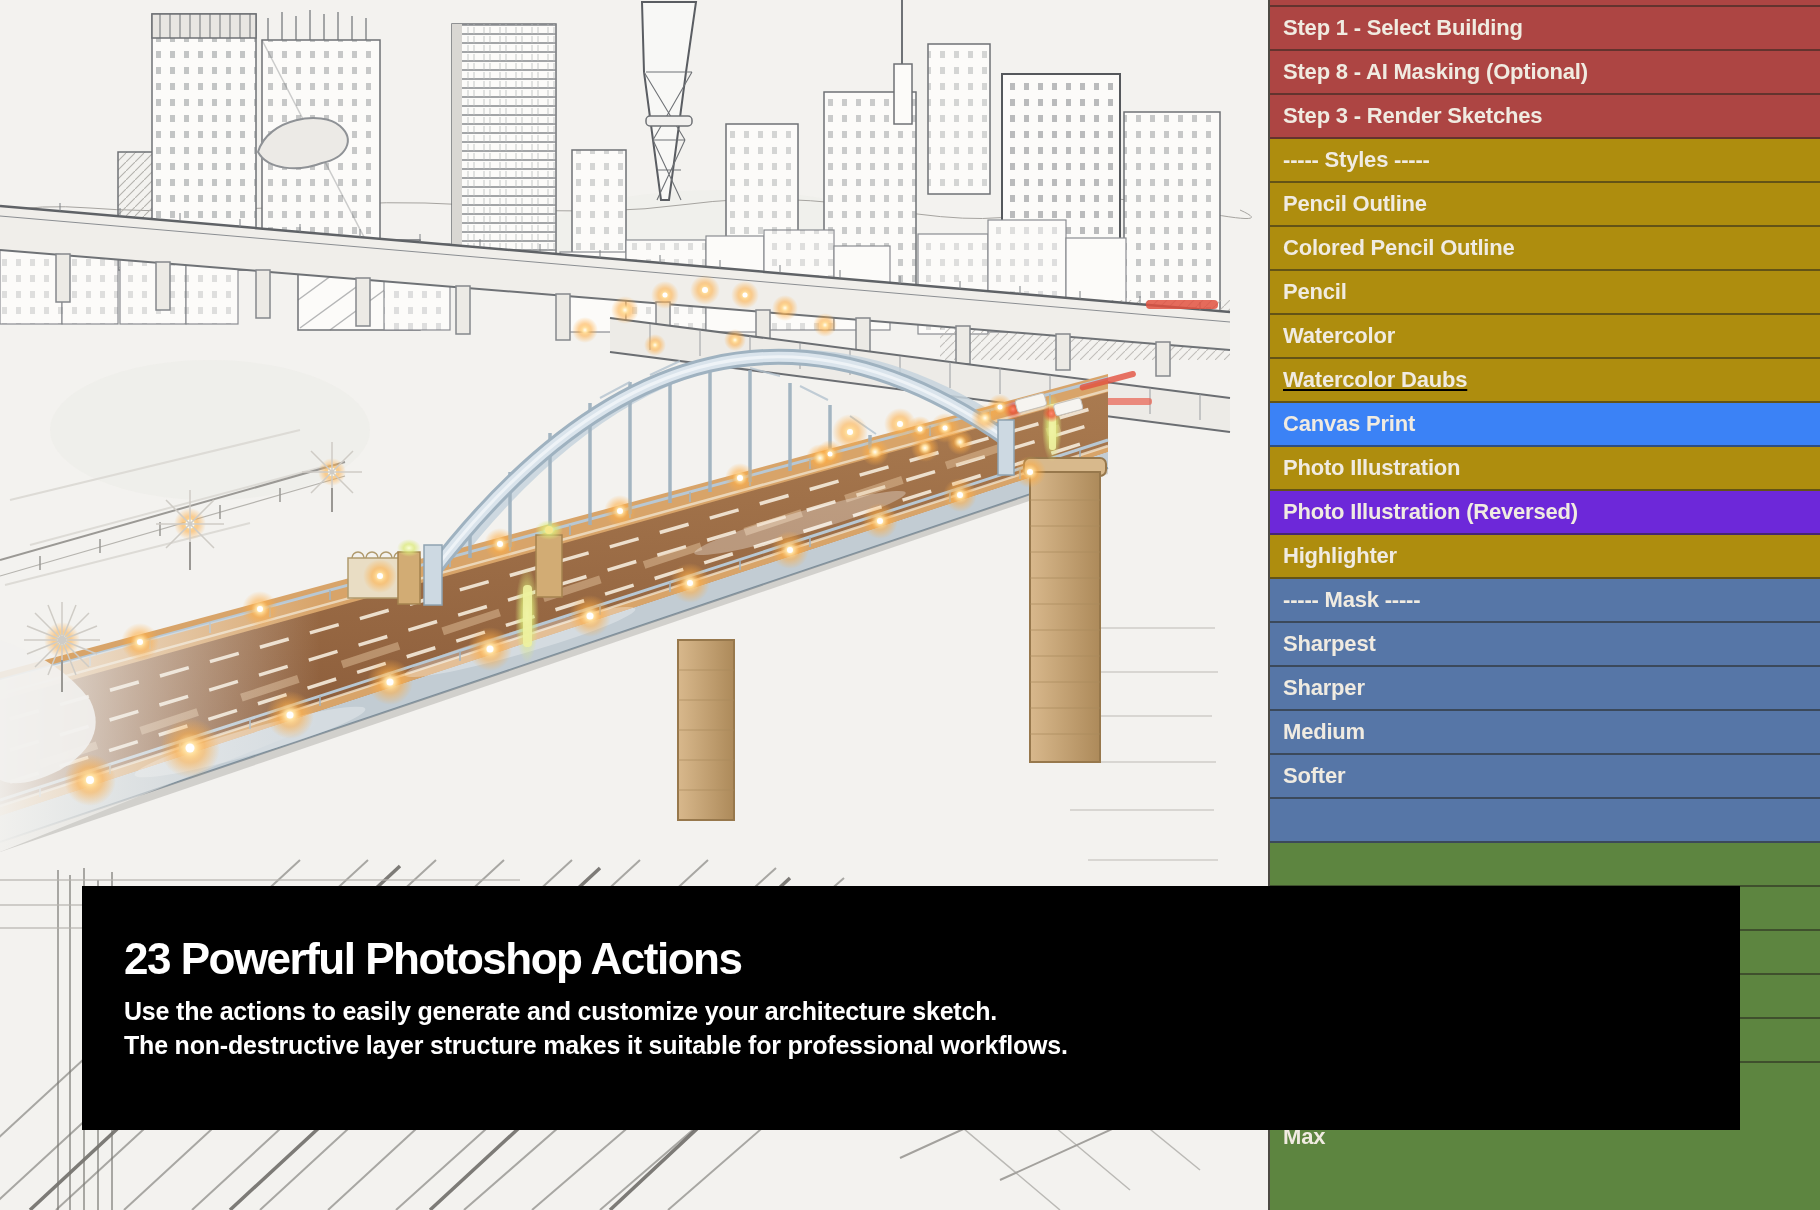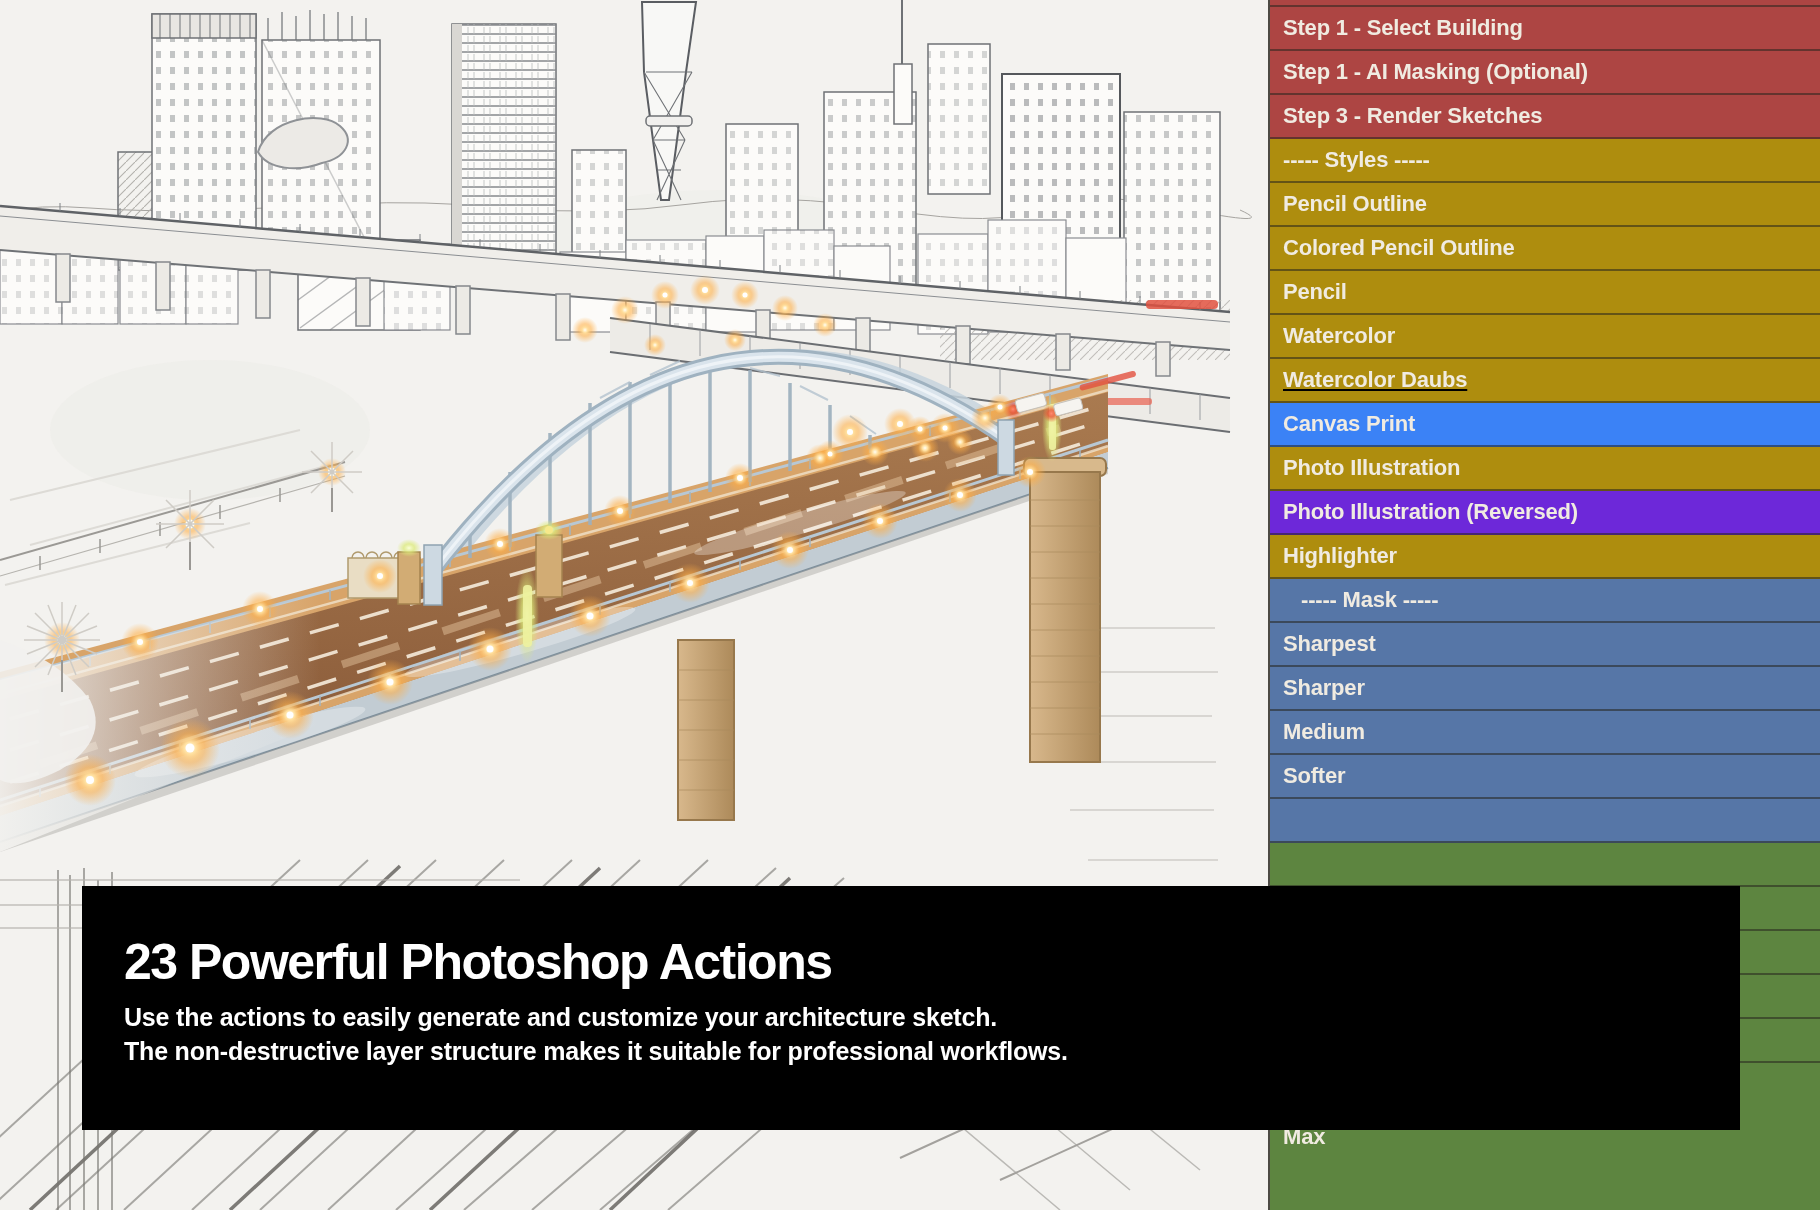--- a/index.html
+++ b/index.html
@@ -13,21 +13,21 @@
          border-left:2px solid #4c4a44;border-right:3px solid #4c4a44;}
   .row{flex:0 0 44px;height:44px;display:flex;align-items:center;padding-left:13px;
        box-sizing:border-box;border-bottom:2px solid rgba(38,36,30,0.55);}
   .row.sliver{flex:0 0 7px;height:7px;padding:0;}
   .row:last-child{flex:1 1 auto;border-bottom:none;}
   .row-label{font-size:22px;font-weight:700;color:#f0ebe1;letter-spacing:-0.2px;white-space:nowrap;}
 
   
   .banner{position:absolute;left:82px;top:886px;width:1658px;height:244px;background:#000;
           z-index:3;box-sizing:border-box;padding:51px 0 0 42px;}
-  .banner-title{margin:0;font-size:50px;font-weight:700;color:#fff;letter-spacing:-1.5px;line-height:1;}
+  .banner-title{margin:0;font-size:44px;font-weight:700;color:#fff;letter-spacing:-1.5px;line-height:1;}
   .banner-sub{margin-top:13px;font-size:25px;font-weight:700;color:#fff;line-height:34px;letter-spacing:-0.2px;}
 </style>
 </head>
 <body>
 
 <div class="stage">
 
   <svg class="art" viewBox="0 0 1820 1210" xmlns="http://www.w3.org/2000/svg">
     <defs>
       <radialGradient id="lamp">
@@ -376,21 +376,21 @@
       <path d="M740 940 L1060 1210 M820 930 L1130 1190 M900 925 L1200 1170" stroke="#a3a19d" stroke-width="1.5" opacity="0.7"></path>
     </g>
   </svg>
 
   <div class="panel">
     <div class="row sliver" style="background-color: rgb(173, 69, 67);"></div>
     <div class="row" style="background-color: rgb(173, 69, 67);">
         <span class="row-label" style="color: rgb(240, 235, 225);">Step 1 - Select Building</span>
       </div>
     <div class="row" style="background-color: rgb(173, 69, 67);">
-        <span class="row-label" style="color: rgb(240, 235, 225);">Step 1 - AI Masking (Optional)</span>
+        <span class="row-label" style="color: rgb(240, 235, 225);">Step 8 - AI Masking (Optional)</span>
       </div>
     <div class="row" style="background-color: rgb(173, 69, 67);">
         <span class="row-label" style="color: rgb(240, 235, 225);">Step 3 - Render Sketches</span>
       </div>
     <div class="row" style="background-color: rgb(174, 141, 14);">
         <span class="row-label" style="color: rgb(240, 235, 225);">----- Styles -----</span>
       </div>
     <div class="row" style="background-color: rgb(174, 141, 14);">
         <span class="row-label" style="color: rgb(240, 235, 225);">Pencil Outline</span>
       </div>
@@ -412,21 +412,21 @@
     <div class="row" style="background-color: rgb(174, 141, 14);">
         <span class="row-label" style="color: rgb(240, 235, 225);">Photo Illustration</span>
       </div>
     <div class="row" style="background-color: #6d28d9;">
         <span class="row-label" style="color: rgb(240, 235, 225);">Photo Illustration (Reversed)</span>
       </div>
     <div class="row" style="background-color: rgb(174, 141, 14);">
         <span class="row-label" style="color: rgb(240, 235, 225);">Highlighter</span>
       </div>
     <div class="row" style="background-color: rgb(86, 118, 167);">
-        <span class="row-label" style="color: rgb(240, 235, 225); margin-left: 18px;">----- Mask -----</span>
+        <span class="row-label" style="color: rgb(240, 235, 225);">----- Mask -----</span>
       </div>
     <div class="row" style="background-color: rgb(86, 118, 167);">
         <span class="row-label" style="color: rgb(240, 235, 225);">Sharpest</span>
       </div>
     <div class="row" style="background-color: rgb(86, 118, 167);">
         <span class="row-label" style="color: rgb(240, 235, 225);">Sharper</span>
       </div>
     <div class="row" style="background-color: rgb(86, 118, 167);">
         <span class="row-label" style="color: rgb(240, 235, 225);">Medium</span>
       </div>

